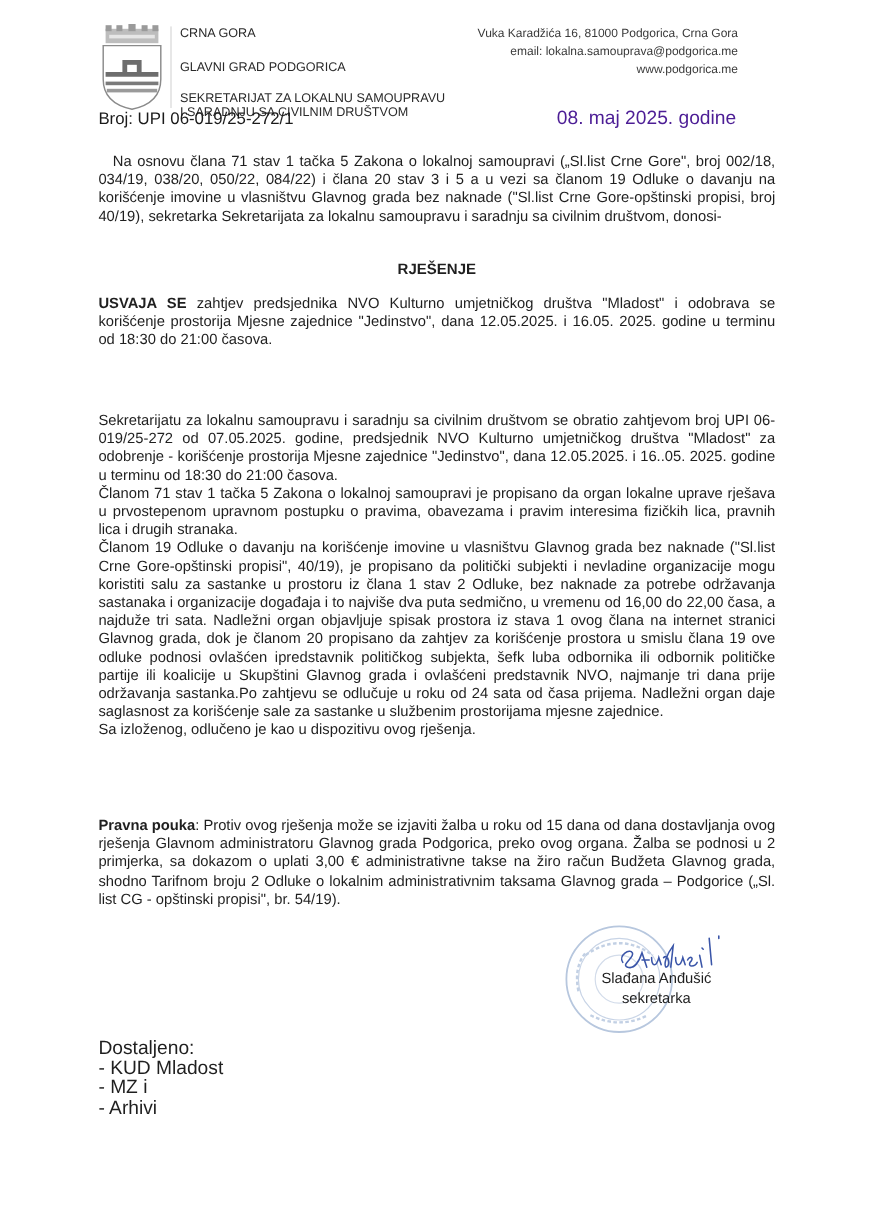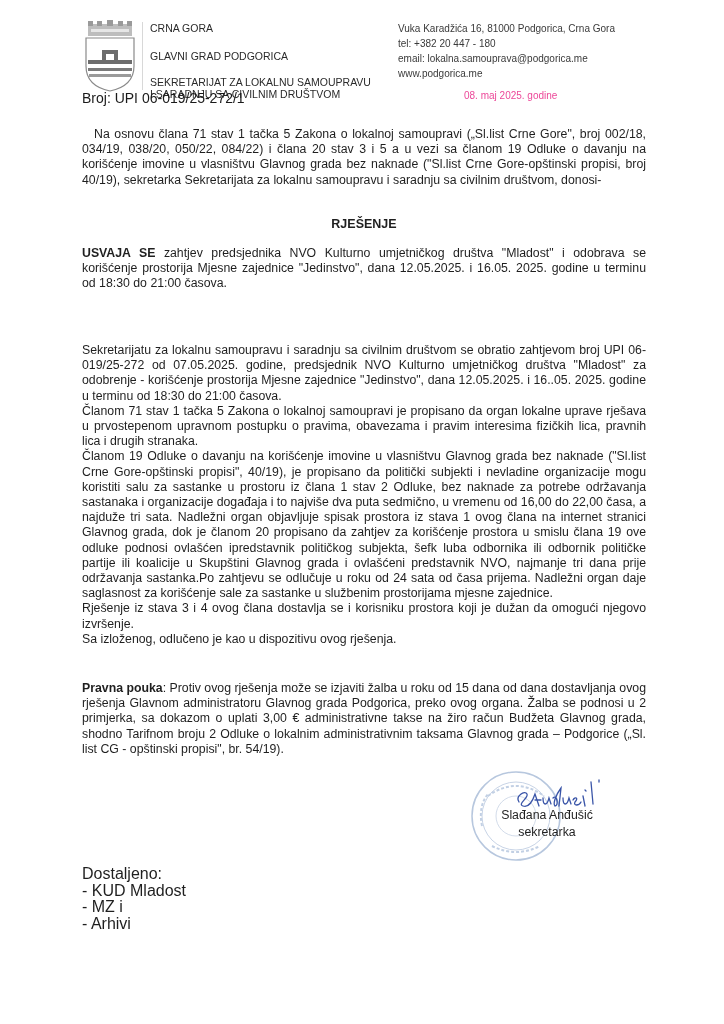--- a/index.html
+++ b/index.html
@@ -8,25 +8,25 @@
   .page { position: absolute; left: 0; top: 0; width: 724px; height: 1024px; }
 
   .logo { position: absolute; left: 82px; top: 20px; width: 56px; height: 72px; }
   .vline { position: absolute; left: 142px; top: 22px; width: 1px; height: 68px; background: #d8d8d8; }
 
   .org { position: absolute; left: 150px; top: 21px; font-size: 10.5px; line-height: 14.5px; color: #2a2a2a; }
   .org div { white-space: nowrap; }
   .org .gap { margin-top: 13px; }
   .org .tight { line-height: 12px; }
 
-  .contact { position: absolute; left: 398px; top: 21px; font-size: 10px; line-height: 15px; color: #3a3a3a; }
+  .contact { position: absolute; left: 398px; top: 21px; font-size: 10px; line-height: 15px; color: #3a3a3a; text-align: right; }
   .contact div { white-space: nowrap; }
 
   .broj { position: absolute; left: 82px; top: 90px; font-size: 14px; color: #1a1a1a; white-space: nowrap; }
-  .date { position: absolute; left: 464px; top: 90px; font-size: 10px; color: #ec4899; white-space: nowrap; }
+  .date { position: absolute; left: 464px; top: 90px; font-size: 16px; color: #4c1d95; white-space: nowrap; }
 
   .body-text { position: absolute; left: 82px; width: 564px; font-size: 12.3px; line-height: 15.2px;
                text-align: justify; color: #1f1f1f; }
   .indent { text-indent: 12px; }
   .p1 { top: 127px; }
   .h-center { position: absolute; left: 82px; width: 564px; text-align: center; font-weight: bold;
               font-size: 12.5px; color: #1f1f1f; }
   .h1 { top: 217px; }
   .p2 { top: 246px; }
   .h2 { top: 314px; }
@@ -68,40 +68,38 @@
 
   <div class="org">
     <div>CRNA GORA</div>
     <div class="gap">GLAVNI GRAD PODGORICA</div>
     <div class="gap tight">SEKRETARIJAT ZA LOKALNU SAMOUPRAVU</div>
     <div class="tight">I SARADNJU SA CIVILNIM DRUŠTVOM</div>
   </div>
 
   <div class="contact">
     <div>Vuka Karadžića 16, 81000 Podgorica, Crna Gora</div>
-    <div>tel: +382 20 447 - 180</div>
     <div>email: lokalna.samouprava@podgorica.me</div>
     <div>www.podgorica.me</div>
   </div>
 
   <div class="broj">Broj: UPI 06-019/25-272/1</div>
   <div class="date">08. maj 2025. godine</div>
 
   <div class="body-text p1 indent">Na osnovu člana 71 stav 1 tačka 5 Zakona o lokalnoj samoupravi („Sl.list Crne Gore", broj 002/18, 034/19, 038/20, 050/22, 084/22) i člana 20 stav 3 i 5 a u vezi sa članom 19 Odluke o davanju na korišćenje imovine u vlasništvu Glavnog grada bez naknade ("Sl.list Crne Gore-opštinski propisi, broj 40/19), sekretarka Sekretarijata za lokalnu samoupravu i saradnju sa civilnim društvom, donosi-</div>
 
   <div class="h-center h1">RJEŠENJE</div>
 
   <div class="body-text p2"><b>USVAJA SE</b><span> zahtjev predsjednika NVO Kulturno umjetničkog društva "Mladost" i odobrava se korišćenje prostorija Mjesne zajednice "Jedinstvo", dana 12.05.2025. i 16.05. 2025. godine u terminu od 18:30 do 21:00 časova.</span></div>
 
 
   <div class="body-text p3">
     <p>Sekretarijatu za lokalnu samoupravu i saradnju sa civilnim društvom se obratio zahtjevom broj UPI 06-019/25-272 od 07.05.2025. godine, predsjednik NVO Kulturno umjetničkog društva "Mladost" za odobrenje - korišćenje prostorija Mjesne zajednice "Jedinstvo", dana 12.05.2025. i 16..05. 2025. godine u terminu od 18:30 do 21:00 časova.</p>
     <p>Članom 71 stav 1 tačka 5 Zakona o lokalnoj samoupravi je propisano da organ lokalne uprave rješava u prvostepenom upravnom postupku o pravima, obavezama i pravim interesima fizičkih lica, pravnih lica i drugih stranaka.</p>
     <p>Članom 19 Odluke o davanju na korišćenje imovine u vlasništvu Glavnog grada bez naknade ("Sl.list Crne Gore-opštinski propisi", 40/19), je propisano da politički subjekti i nevladine organizacije mogu koristiti salu za sastanke u prostoru iz člana 1 stav 2 Odluke, bez naknade za potrebe održavanja sastanaka i organizacije događaja i to najviše dva puta sedmično, u vremenu od 16,00 do 22,00 časa, a najduže tri sata. Nadležni organ objavljuje spisak prostora iz stava 1 ovog člana na internet stranici Glavnog grada, dok je članom 20 propisano da zahtjev za korišćenje prostora u smislu člana 19 ove odluke podnosi ovlašćen ipredstavnik političkog subjekta, šefk luba odbornika ili odbornik političke partije ili koalicije u Skupštini Glavnog grada i ovlašćeni predstavnik NVO, najmanje tri dana prije održavanja sastanka.Po zahtjevu se odlučuje u roku od 24 sata od časa prijema. Nadležni organ daje saglasnost za korišćenje sale za sastanke u službenim prostorijama mjesne zajednice.</p>
-    <p>Rješenje iz stava 3 i 4 ovog člana dostavlja se i korisniku prostora koji je dužan da omogući njegovo izvršenje.</p>
     <p>Sa izloženog, odlučeno je kao u dispozitivu ovog rješenja.</p>
   </div>
 
   <div class="body-text p4"><b>Pravna pouka</b><span>: Protiv ovog rješenja može se izjaviti žalba u roku od 15 dana od dana dostavljanja ovog rješenja Glavnom administratoru Glavnog grada Podgorica, preko ovog organa. Žalba se podnosi u 2 primjerka, sa dokazom o uplati 3,00 € administrativne takse na žiro račun Budžeta Glavnog grada, shodno Tarifnom broju 2 Odluke o lokalnim administrativnim taksama Glavnog grada – Podgorice („Sl. list CG - opštinski propisi", br. 54/19).</span></div>
 
   <svg class="stamp" viewBox="0 0 120 100">
     <circle cx="48" cy="50" r="44" fill="none" stroke="#b7c7de" stroke-width="1.5"></circle>
     <circle cx="48" cy="50" r="34" fill="none" stroke="#c8d4e6" stroke-width="1"></circle>
     <circle cx="48" cy="50" r="20" fill="none" stroke="#d3dcea" stroke-width="1"></circle>
     <path d="M20 30 Q48 10 76 30" fill="none" stroke="#c2d0e4" stroke-width="2" stroke-dasharray="3 2"></path>

